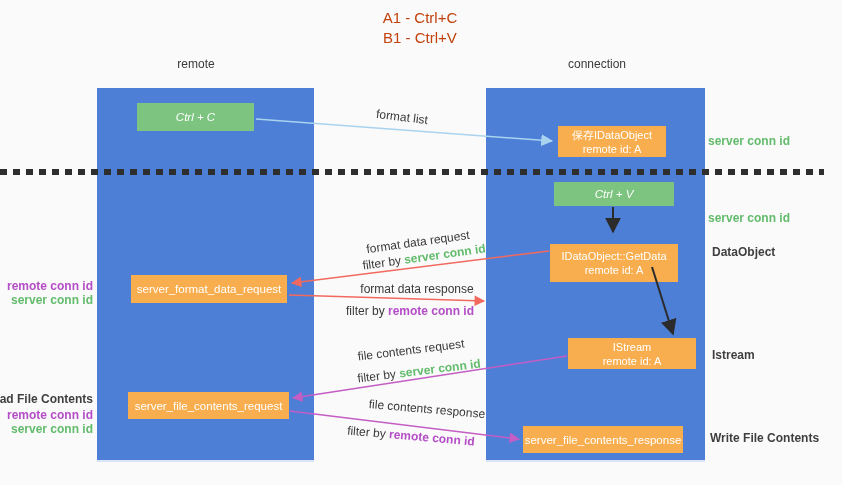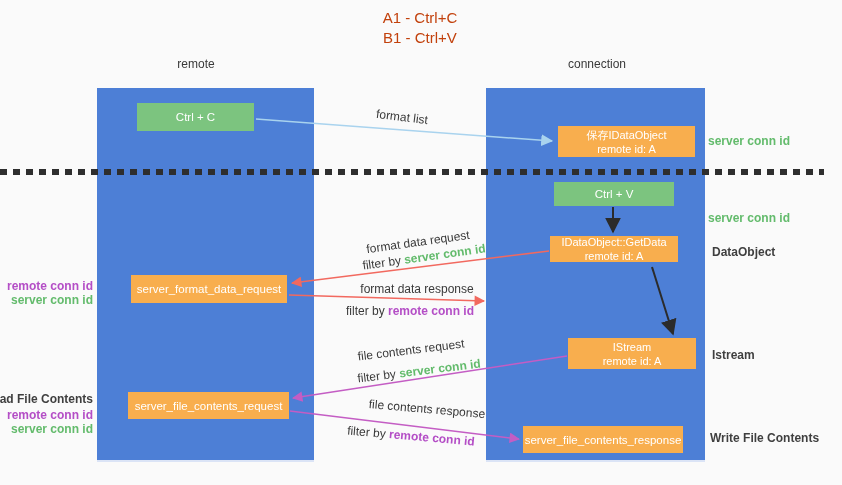--- a/index.html
+++ b/index.html
@@ -15,27 +15,27 @@
 
   .lane{position:absolute;top:88px;height:372px;background:#4d7fd6;border-bottom:2px solid #dbe4f6;}
   #lane-left{left:97px;width:217px;}
   #lane-right{left:486px;width:219px;}
 
   .dotted-line{position:absolute;left:0;top:169px;width:824px;height:6px;
     background:repeating-linear-gradient(90deg,#2e2e2e 0 7px,rgba(0,0,0,0) 7px 13px);z-index:3;}
 
   .node{position:absolute;color:#ffffff;font-size:11.5px;text-align:center;z-index:4;
         display:flex;flex-direction:column;justify-content:center;line-height:14px;}
-  .node.green{background:#7cc47f;}
+  .node.green{background:#7cc47f;font-style:italic;}
   .node.orange{background:#f8ae4e;}
 
   #node-ctrl-c{left:137px;top:103px;width:117px;height:28px;}
-  #node-save-idataobject{left:558px;top:126px;width:137px;height:31px;font-size:11px;}
+  #node-save-idataobject{left:558px;top:126px;width:108px;height:31px;font-size:11px;}
   #node-ctrl-v{left:554px;top:182px;width:120px;height:24px;}
-  #node-getdata{left:550px;top:236px;width:128px;height:26px;font-size:11px;}
+  #node-getdata{left:550px;top:244px;width:128px;height:38px;font-size:11px;}
   #node-format-request{left:131px;top:275px;width:156px;height:28px;}
   #node-format-response{left:488px;top:290px;width:156px;height:25px;}
   #node-istream{left:568px;top:338px;width:128px;height:31px;font-size:11px;}
   #node-file-request{left:128px;top:392px;width:161px;height:27px;}
   #node-file-response{left:523px;top:426px;width:160px;height:27px;}
 
   .side-label{position:absolute;font-size:12px;line-height:14px;white-space:nowrap;z-index:4;font-weight:bold;}
   .side-label.gray{color:#3f3f3f;}
   .side-label.green{color:#63bb6c;font-weight:bold;}
   .side-label.purple{color:#b44ec6;font-weight:bold;}

